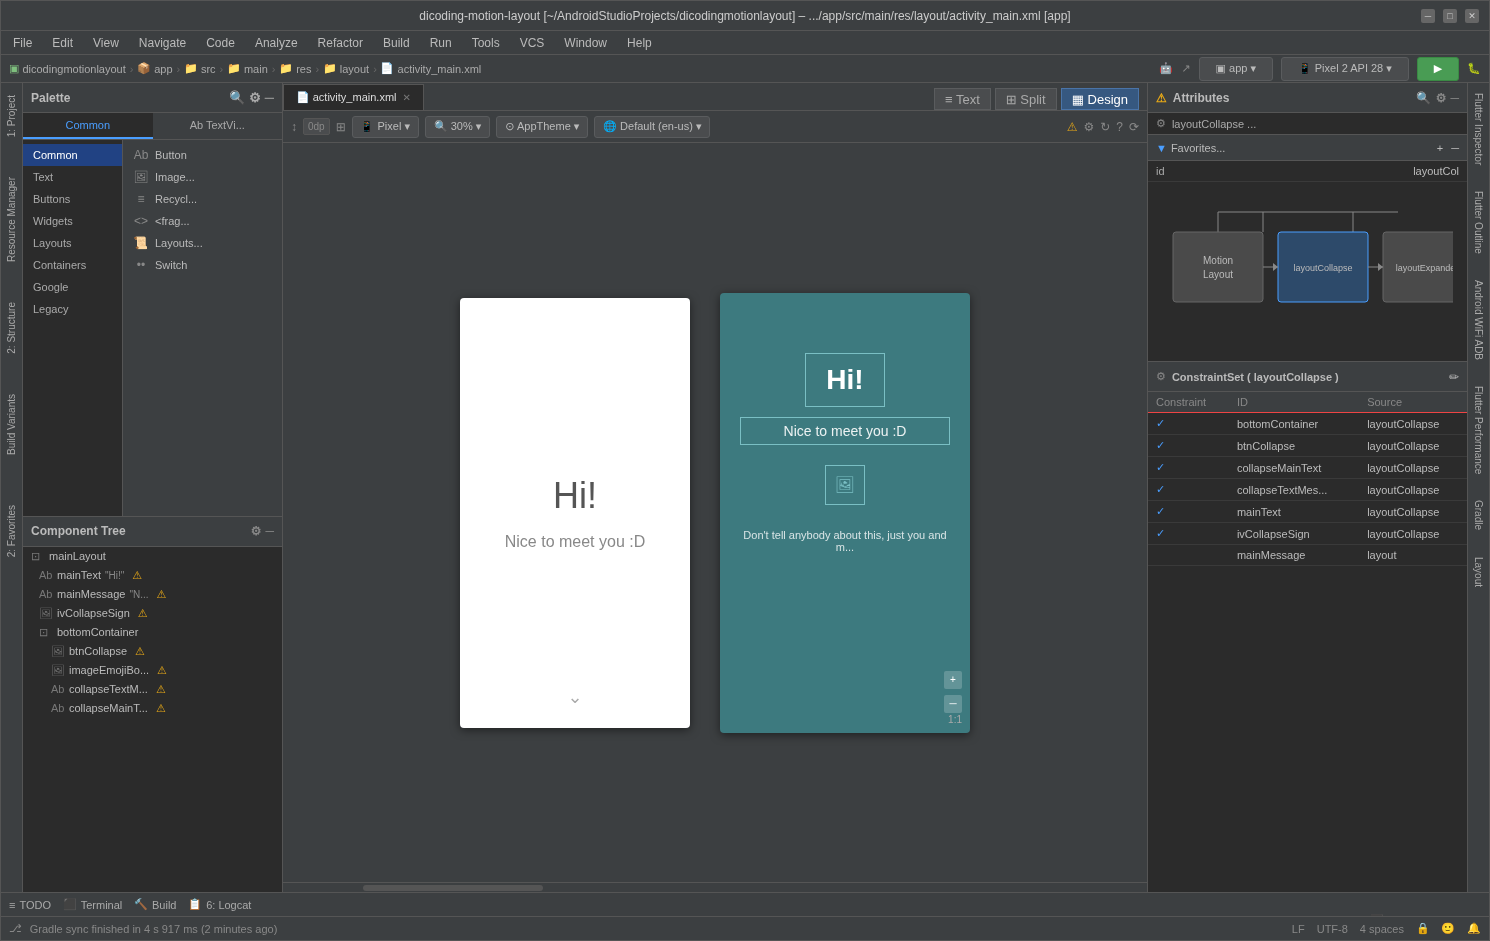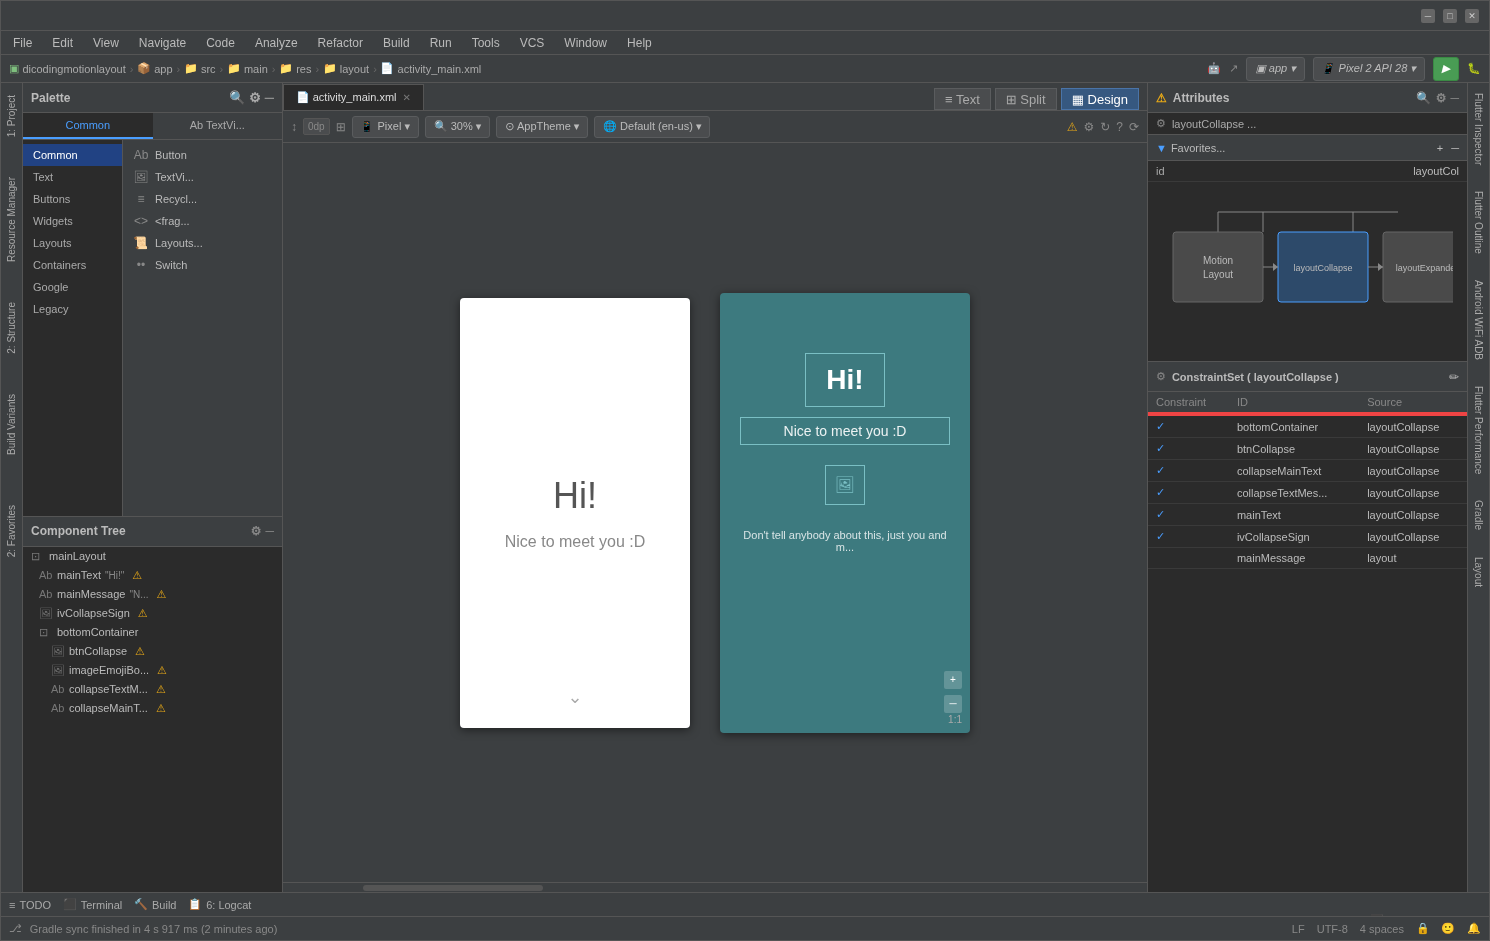--- a/index.html
+++ b/index.html
@@ -71,31 +71,30 @@
       padding: 0 8px;
       gap: 4px;
       border-bottom: 1px solid #555;
       font-size: 11px;
       color: #aaa;
     }
     .breadcrumb-sep { color: #666; }
     .bc-item { display: flex; align-items: center; gap: 3px; cursor: pointer; }
     .toolbar-btn {
       height: 24px;
-      padding: 0 8px;
+      padding: 0 16px;
       background: #4a4c4e;
       border: 1px solid #5a5c5e;
       border-radius: 3px;
       color: #bbb;
       font-size: 11px;
       cursor: pointer;
       display: flex;
       align-items: center;
       gap: 4px;
-      font-style: italic;
     }
     .run-btn {
       background: #499c54;
       border: 1px solid #3a8a44;
       color: white;
     }
     .left-tab {
       writing-mode: vertical-rl;
       transform: rotate(180deg);
       font-size: 10px;
@@ -460,21 +459,21 @@
     .constraint-table {
       width: 100%;
       border-collapse: collapse;
       font-size: 11px;
     }
     .constraint-table th {
       background: #3c3f41;
       color: #888;
       padding: 4px 8px;
       text-align: left;
-      border-bottom: 4px solid #ef4444;
+      border-bottom: 1px solid #ef4444;
       font-weight: normal;
     }
     .constraint-table td {
       padding: 4px 8px;
       color: #bbb;
       border-bottom: 1px solid #3a3a3a;
     }
     .check-icon { color: #4a9eff; }
 
     
@@ -605,20 +604,21 @@
       color: #aaa;
       font-size: 11px;
     }
   </style>
 </head>
 <body>
 
 <div class="full-container">
 
   <div class="titlebar">
+    <span>dicoding-motion-layout [~/AndroidStudioProjects/dicodingmotionlayout] – .../app/src/main/res/layout/activity_main.xml [app]</span>
     <div class="titlebar-controls">
       <div class="titlebar-btn">─</div>
       <div class="titlebar-btn">□</div>
       <div class="titlebar-btn">✕</div>
     </div>
   </div>
 
   <div class="menubar">
     <span class="menubar-item">File</span>
     <span class="menubar-item">Edit</span>
@@ -727,21 +727,21 @@
           <div class="pal-cat">Google</div>
           <div class="pal-cat">Legacy</div>
         </div>
         <div class="palette-items">
           <div class="pal-item">
             <span class="pal-item-icon">Ab</span>
             <span>Button</span>
           </div>
           <div class="pal-item">
             <span class="pal-item-icon">🖼</span>
-            <span>TextVi...</span>
+            <span>Image...</span>
           </div>
           <div class="pal-item">
             <span class="pal-item-icon">≡</span>
             <span>Recycl...</span>
           </div>
           <div class="pal-item">
             <span class="pal-item-icon">&lt;&gt;</span>
             <span>&lt;frag...</span>
           </div>
           <div class="pal-item">

